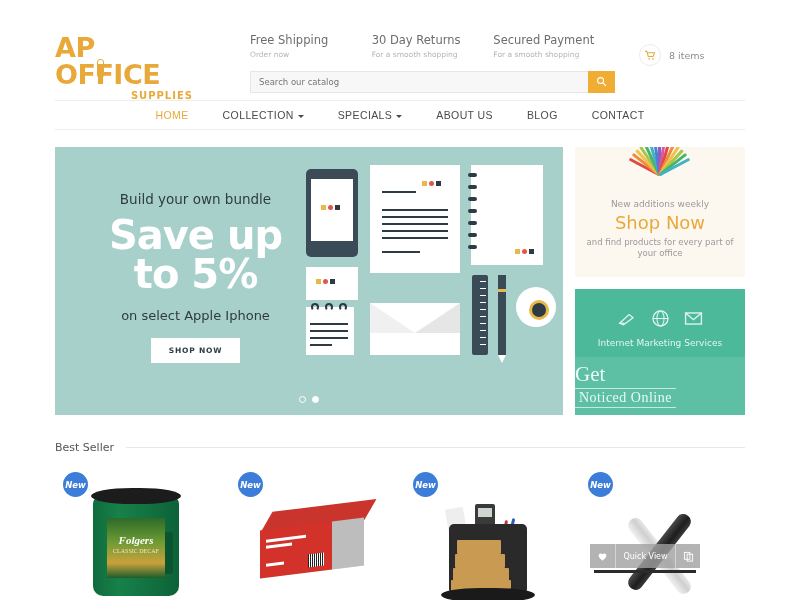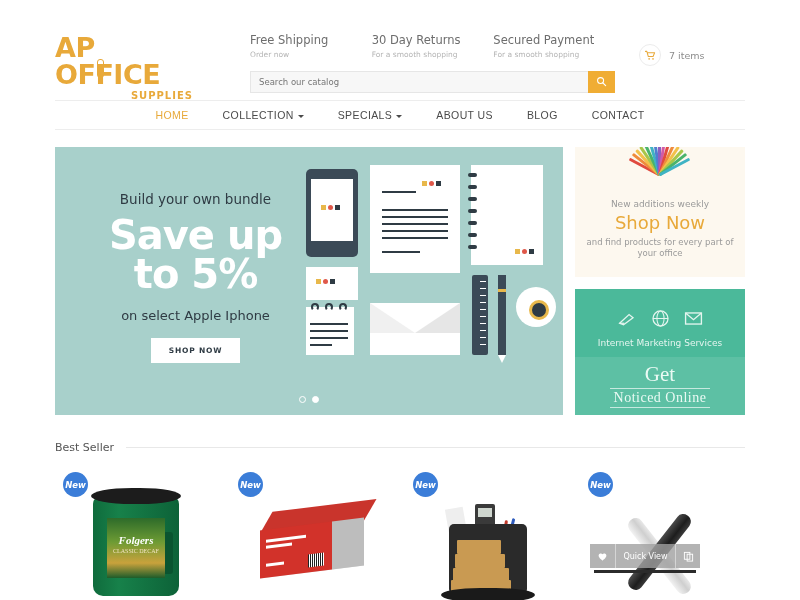--- a/index.html
+++ b/index.html
@@ -231,21 +231,21 @@
     margin-bottom: 10px;
   }
   .tc-icons svg { width: 19px; height: 19px; }
   .tc-label {
     font-family: "DejaVu Sans", sans-serif; font-size: 9px;
     color: #e4f5ef; margin-bottom: 2px;
   }
   .tc-band {
     position: absolute; left: 0; bottom: 0; width: 100%; height: 58px;
     background: rgba(255,255,255,0.10);
-    display: flex; flex-direction: column; align-items: center; justify-content: center;
+    display: flex; flex-direction: column; align-items: flex-start; justify-content: center;
   }
   .tc-get {
     font-family: "Liberation Serif", serif; font-size: 21px; color: #eafaf4;
     line-height: 1;
   }
   .tc-noticed {
     font-family: "Liberation Serif", serif; font-size: 14px; color: #eafaf4;
     border-top: 1px solid rgba(255,255,255,.65);
     border-bottom: 1px solid rgba(255,255,255,.65);
     padding: 1px 4px; margin-top: 3px; letter-spacing: 0.5px;
@@ -431,21 +431,21 @@
     </div>
 
     <div class="cart-wrap">
       <div class="cart-circle">
         <svg viewBox="0 0 24 24">
           <path d="M1 3h3l3.2 11.2h10.4L21 6H6" fill="none" stroke="#e8a93a" stroke-width="2.2" stroke-linecap="round" stroke-linejoin="round"></path>
           <circle cx="9" cy="19.5" r="1.8" fill="#e8a93a"></circle>
           <circle cx="17.5" cy="19.5" r="1.8" fill="#e8a93a"></circle>
         </svg>
       </div>
-      <div class="cart-label">7 items</div>
+      <div class="cart-label">8 items</div>
     </div>
   </div>
 
   <div class="nav">
     <div class="nav-item active">
       <span>HOME</span>
     </div>
     <div class="nav-item">
       <span>COLLECTION</span>
       <span class="caret"></span>

